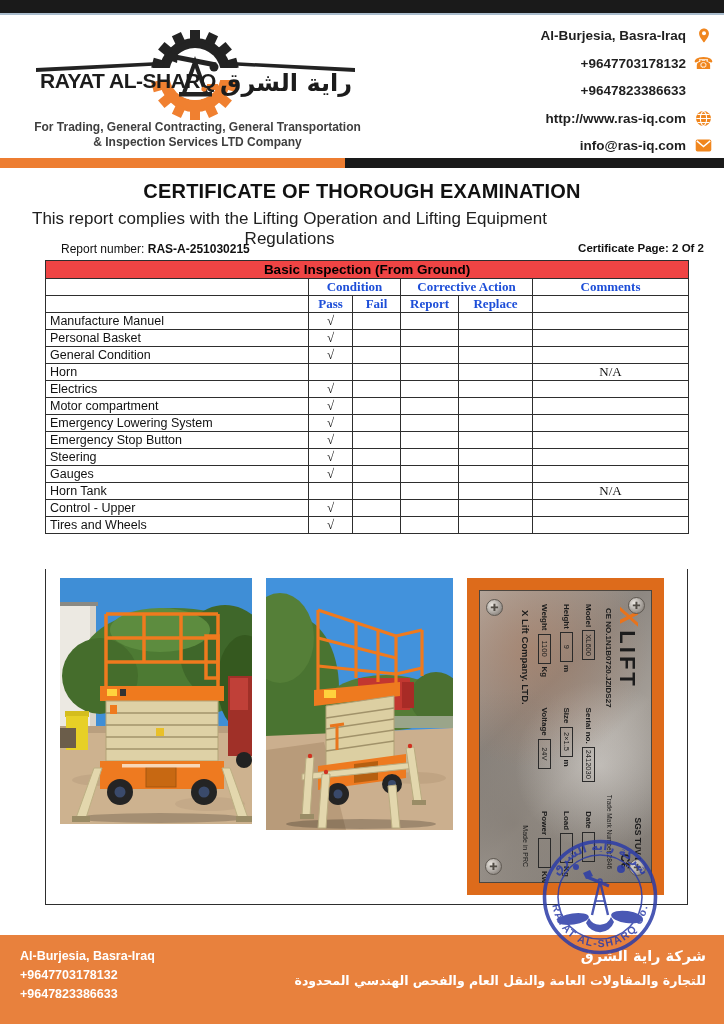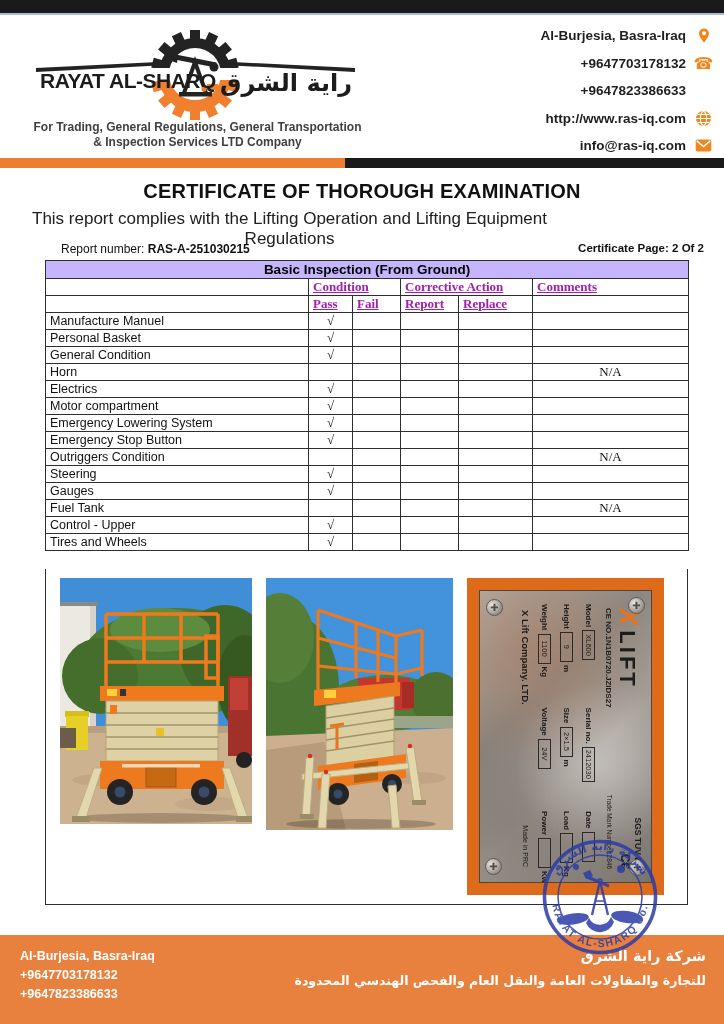--- a/index.html
+++ b/index.html
@@ -32,24 +32,24 @@
 
   
   .report-row { position:absolute; left:45px; top:242px; width:643px; display:flex; justify-content:space-between;margin-left:16px; }
   .report-left { font-size:12px; color:#111; }
   .report-left b { font-weight:bold; }
   .report-page { font-size:11.5px; color:#111; font-weight:600; }
 
   
   table.insp { position:absolute; left:45px; top:260px; width:643px; border-collapse:collapse; table-layout:fixed; }
   table.insp th, table.insp td { border:1px solid #2e2e2e; padding:0 4px; }
-  .th-title { background:#c4b5fd; height:18px; font-size:13.5px; font-weight:bold; color:#000; text-align:center;
+  .th-title { background:#ef4444; height:18px; font-size:13.5px; font-weight:bold; color:#000; text-align:center;
               font-family:"Liberation Sans", sans-serif; }
   .th-group, .th-sub { height:15px; font-family:"Liberation Serif", serif; font-weight:bold; font-size:13px;
-                       text-align:left; color:#a21caf;text-decoration:underline; }
+                       text-align:center; color:#1d4ed8; }
   td.c-item { font-size:12.5px; color:#111; height:15.5px; padding-left:8px; }
   td.c-pass, td.c-fail, td.c-repair, td.c-replace, td.c-comments {
       text-align:center; font-family:"Liberation Serif", serif; font-size:13px; color:#111; }
 
   
   .photo-box { position:absolute; left:45px; top:569px; width:643px; height:336px;
                border:1px solid #2e2e2e; border-top:none; background:#fff; }
   .photo { position:absolute; overflow:hidden; }
   .photo1 { left:14px; top:9px; width:192px; height:246px; }
   .photo2 { left:220px; top:9px; width:187px; height:252px; }
@@ -157,21 +157,21 @@
       <line x1="147" y1="41" x2="188" y2="49" stroke="#232323" stroke-width="5"></line>
       <polygon points="140,36 150,38.5 149,47 141,44" fill="#232323"></polygon>
       <circle cx="186" cy="51" r="4.5" fill="#232323"></circle>
       <rect x="179" y="68" width="11" height="6" fill="#f08030"></rect>
       <circle cx="176" cy="73" r="2.6" fill="#f08030"></circle>
     </g>
     <text x="12" y="72" font-family="Liberation Sans, sans-serif" font-size="21" font-weight="bold" fill="#1c1c1c" letter-spacing="-0.5">RAYAT AL-SHARQ</text>
     <text x="324" y="75" text-anchor="end" font-family="DejaVu Sans, sans-serif" font-size="24" font-weight="bold" fill="#1c1c1c">راية الشرق</text>
   </svg>
   <div class="tagline">
-    <div>For Trading, General Regulations, General Transportation</div>
+    <div>For Trading, General Contracting, General Transportation</div>
     <div>&amp; Inspection Services LTD Company</div>
   </div>
 
   <div class="contacts">
     <div class="contact-row">
       <span class="contact-text">Al-Burjesia, Basra-Iraq</span>
       <span class="cicon">
         <svg width="16" height="17" viewBox="0 0 24 24">
             <path d="M12 1.5c-4.2 0-7.4 3.2-7.4 7.4 0 5.2 7.4 13.6 7.4 13.6s7.4-8.4 7.4-13.6c0-4.2-3.2-7.4-7.4-7.4z" fill="#f0861e"></path>
             <circle cx="12" cy="8.8" r="3" fill="#fff"></circle>
@@ -312,45 +312,37 @@
         </tr>
         <tr>
           <td class="c-item">Emergency Stop Button</td>
           <td class="c-pass">√</td>
           <td class="c-fail"></td>
           <td class="c-repair"></td>
           <td class="c-replace"></td>
           <td class="c-comments"></td>
         </tr>
         <tr>
-          <td class="c-item">Outriggers Condition</td>
-          <td class="c-pass"></td>
-          <td class="c-fail"></td>
-          <td class="c-repair"></td>
-          <td class="c-replace"></td>
-          <td class="c-comments">N/A</td>
-        </tr>
-        <tr>
           <td class="c-item">Steering</td>
           <td class="c-pass">√</td>
           <td class="c-fail"></td>
           <td class="c-repair"></td>
           <td class="c-replace"></td>
           <td class="c-comments"></td>
         </tr>
         <tr>
           <td class="c-item">Gauges</td>
           <td class="c-pass">√</td>
           <td class="c-fail"></td>
           <td class="c-repair"></td>
           <td class="c-replace"></td>
           <td class="c-comments"></td>
         </tr>
         <tr>
-          <td class="c-item">Fuel Tank</td>
+          <td class="c-item">Horn Tank</td>
           <td class="c-pass"></td>
           <td class="c-fail"></td>
           <td class="c-repair"></td>
           <td class="c-replace"></td>
           <td class="c-comments">N/A</td>
         </tr>
         <tr>
           <td class="c-item">Control - Upper</td>
           <td class="c-pass">√</td>
           <td class="c-fail"></td>

